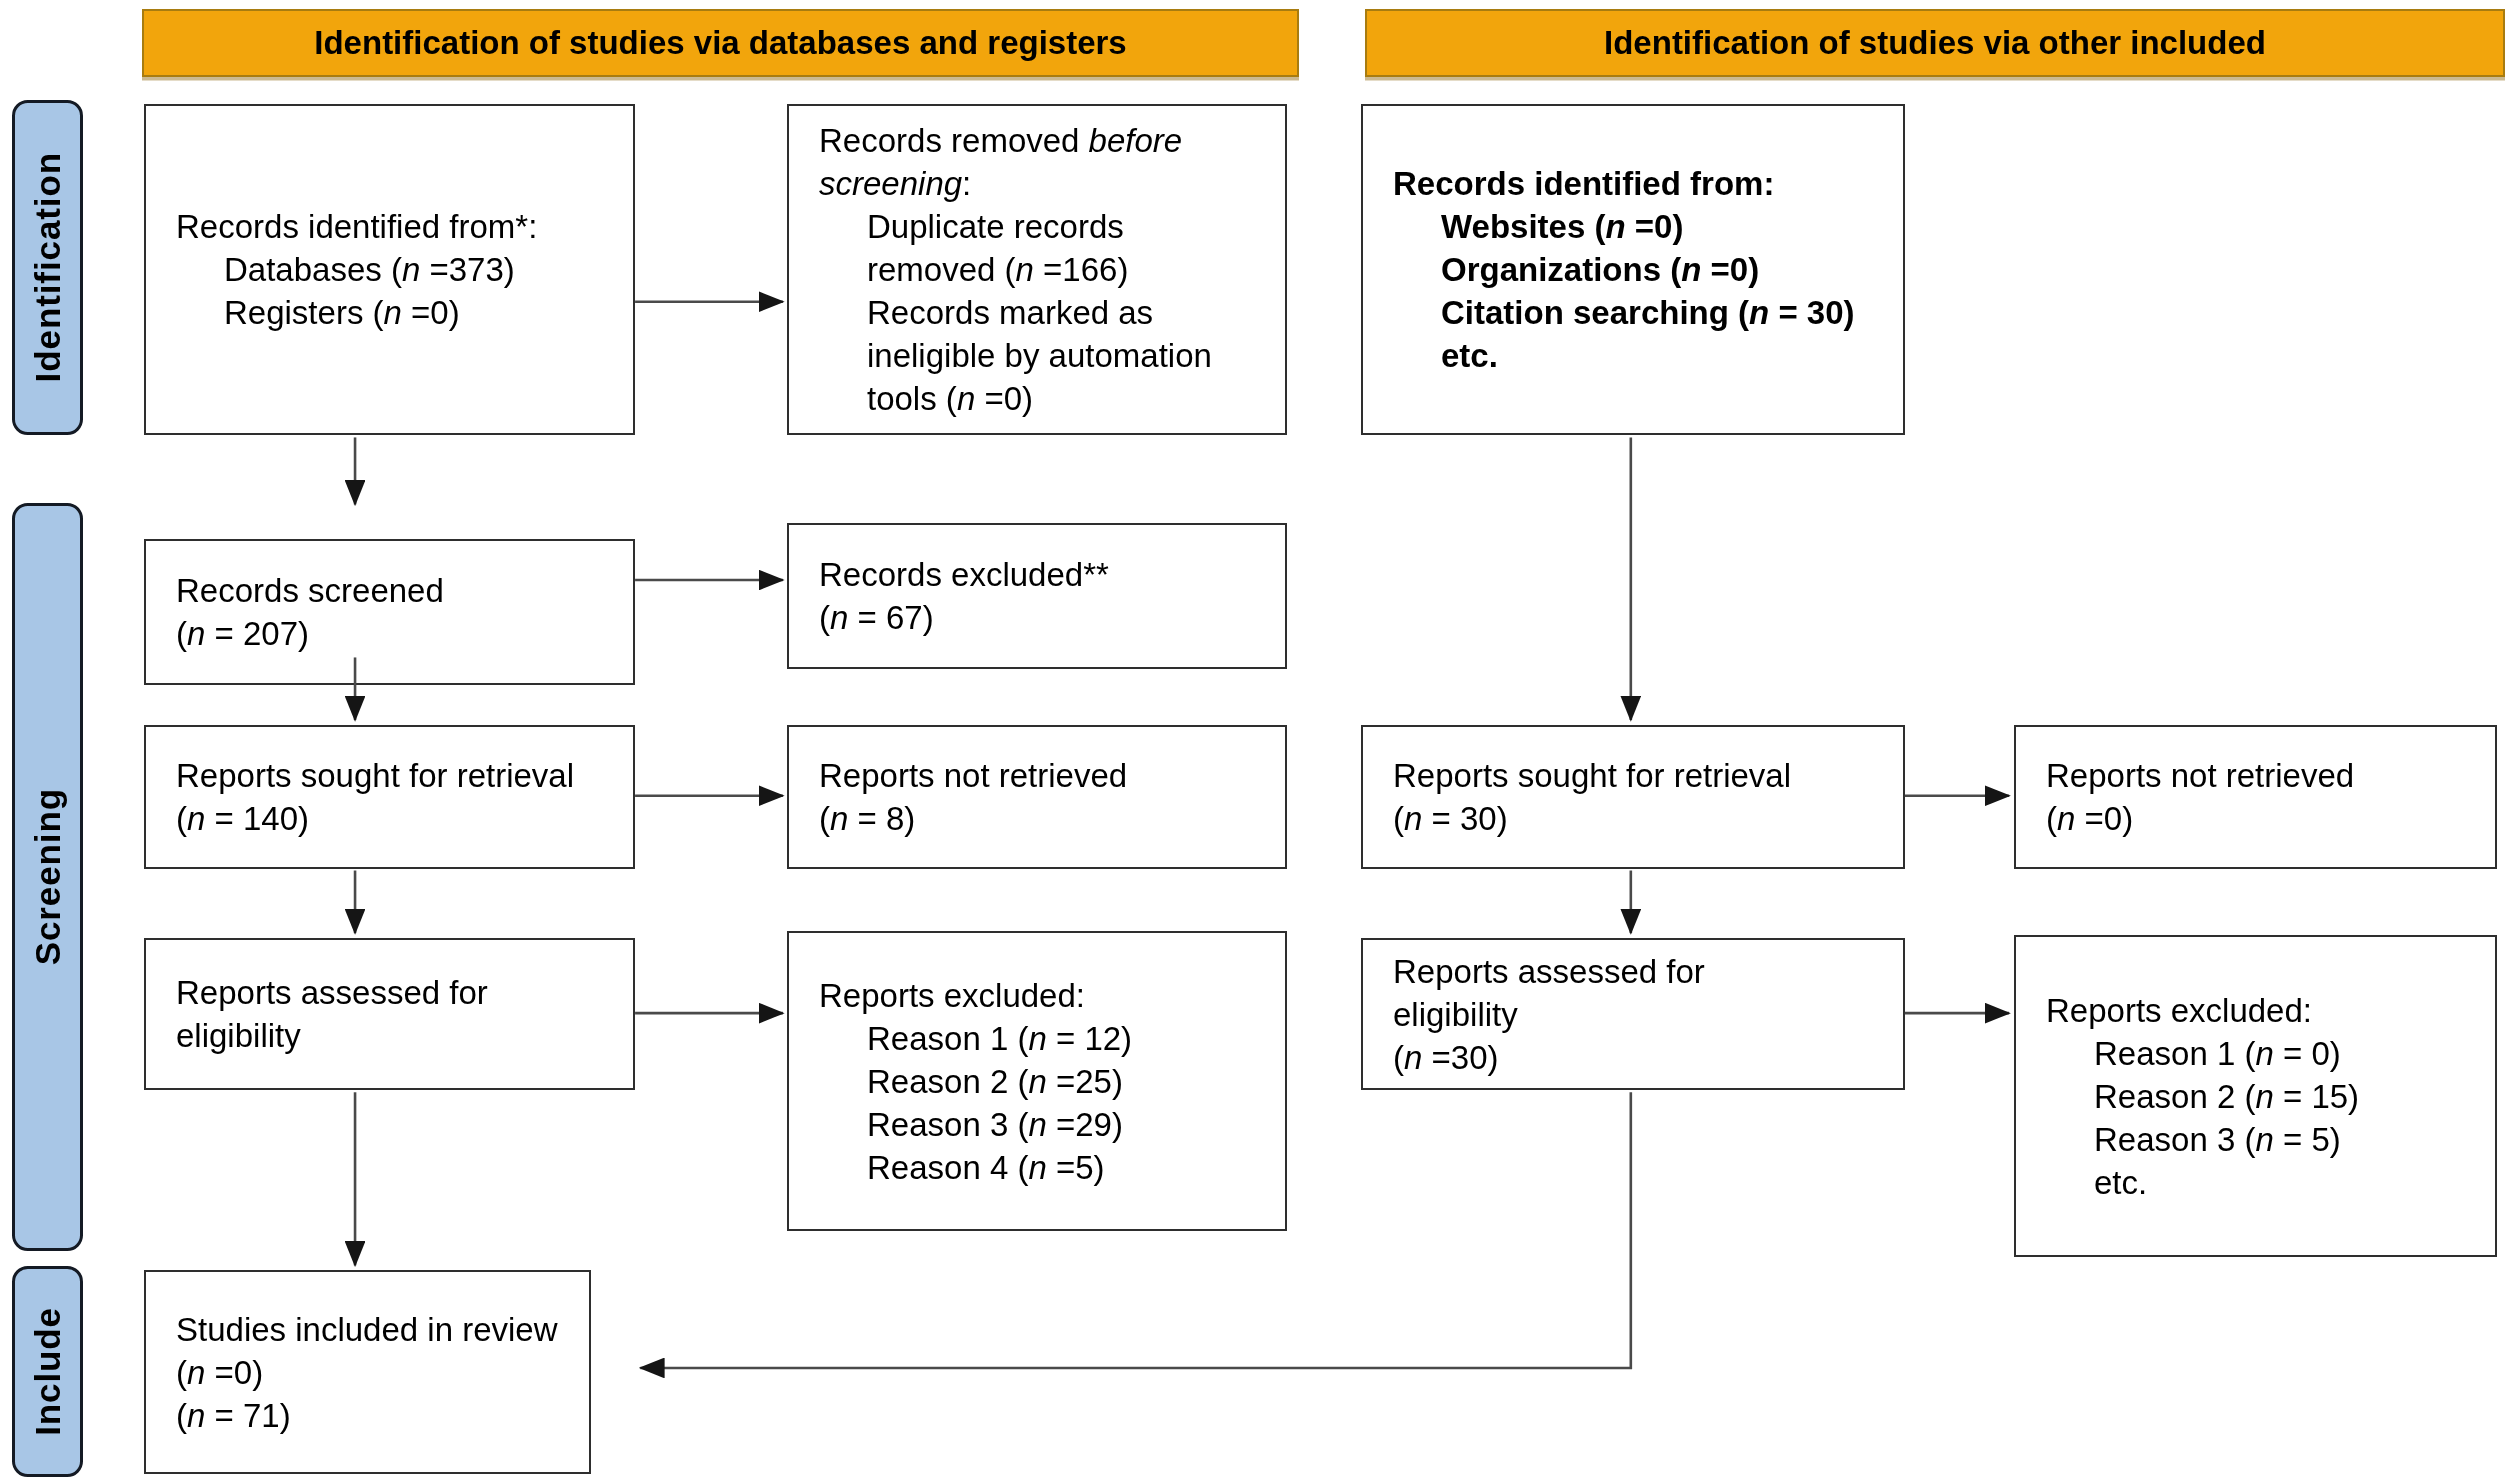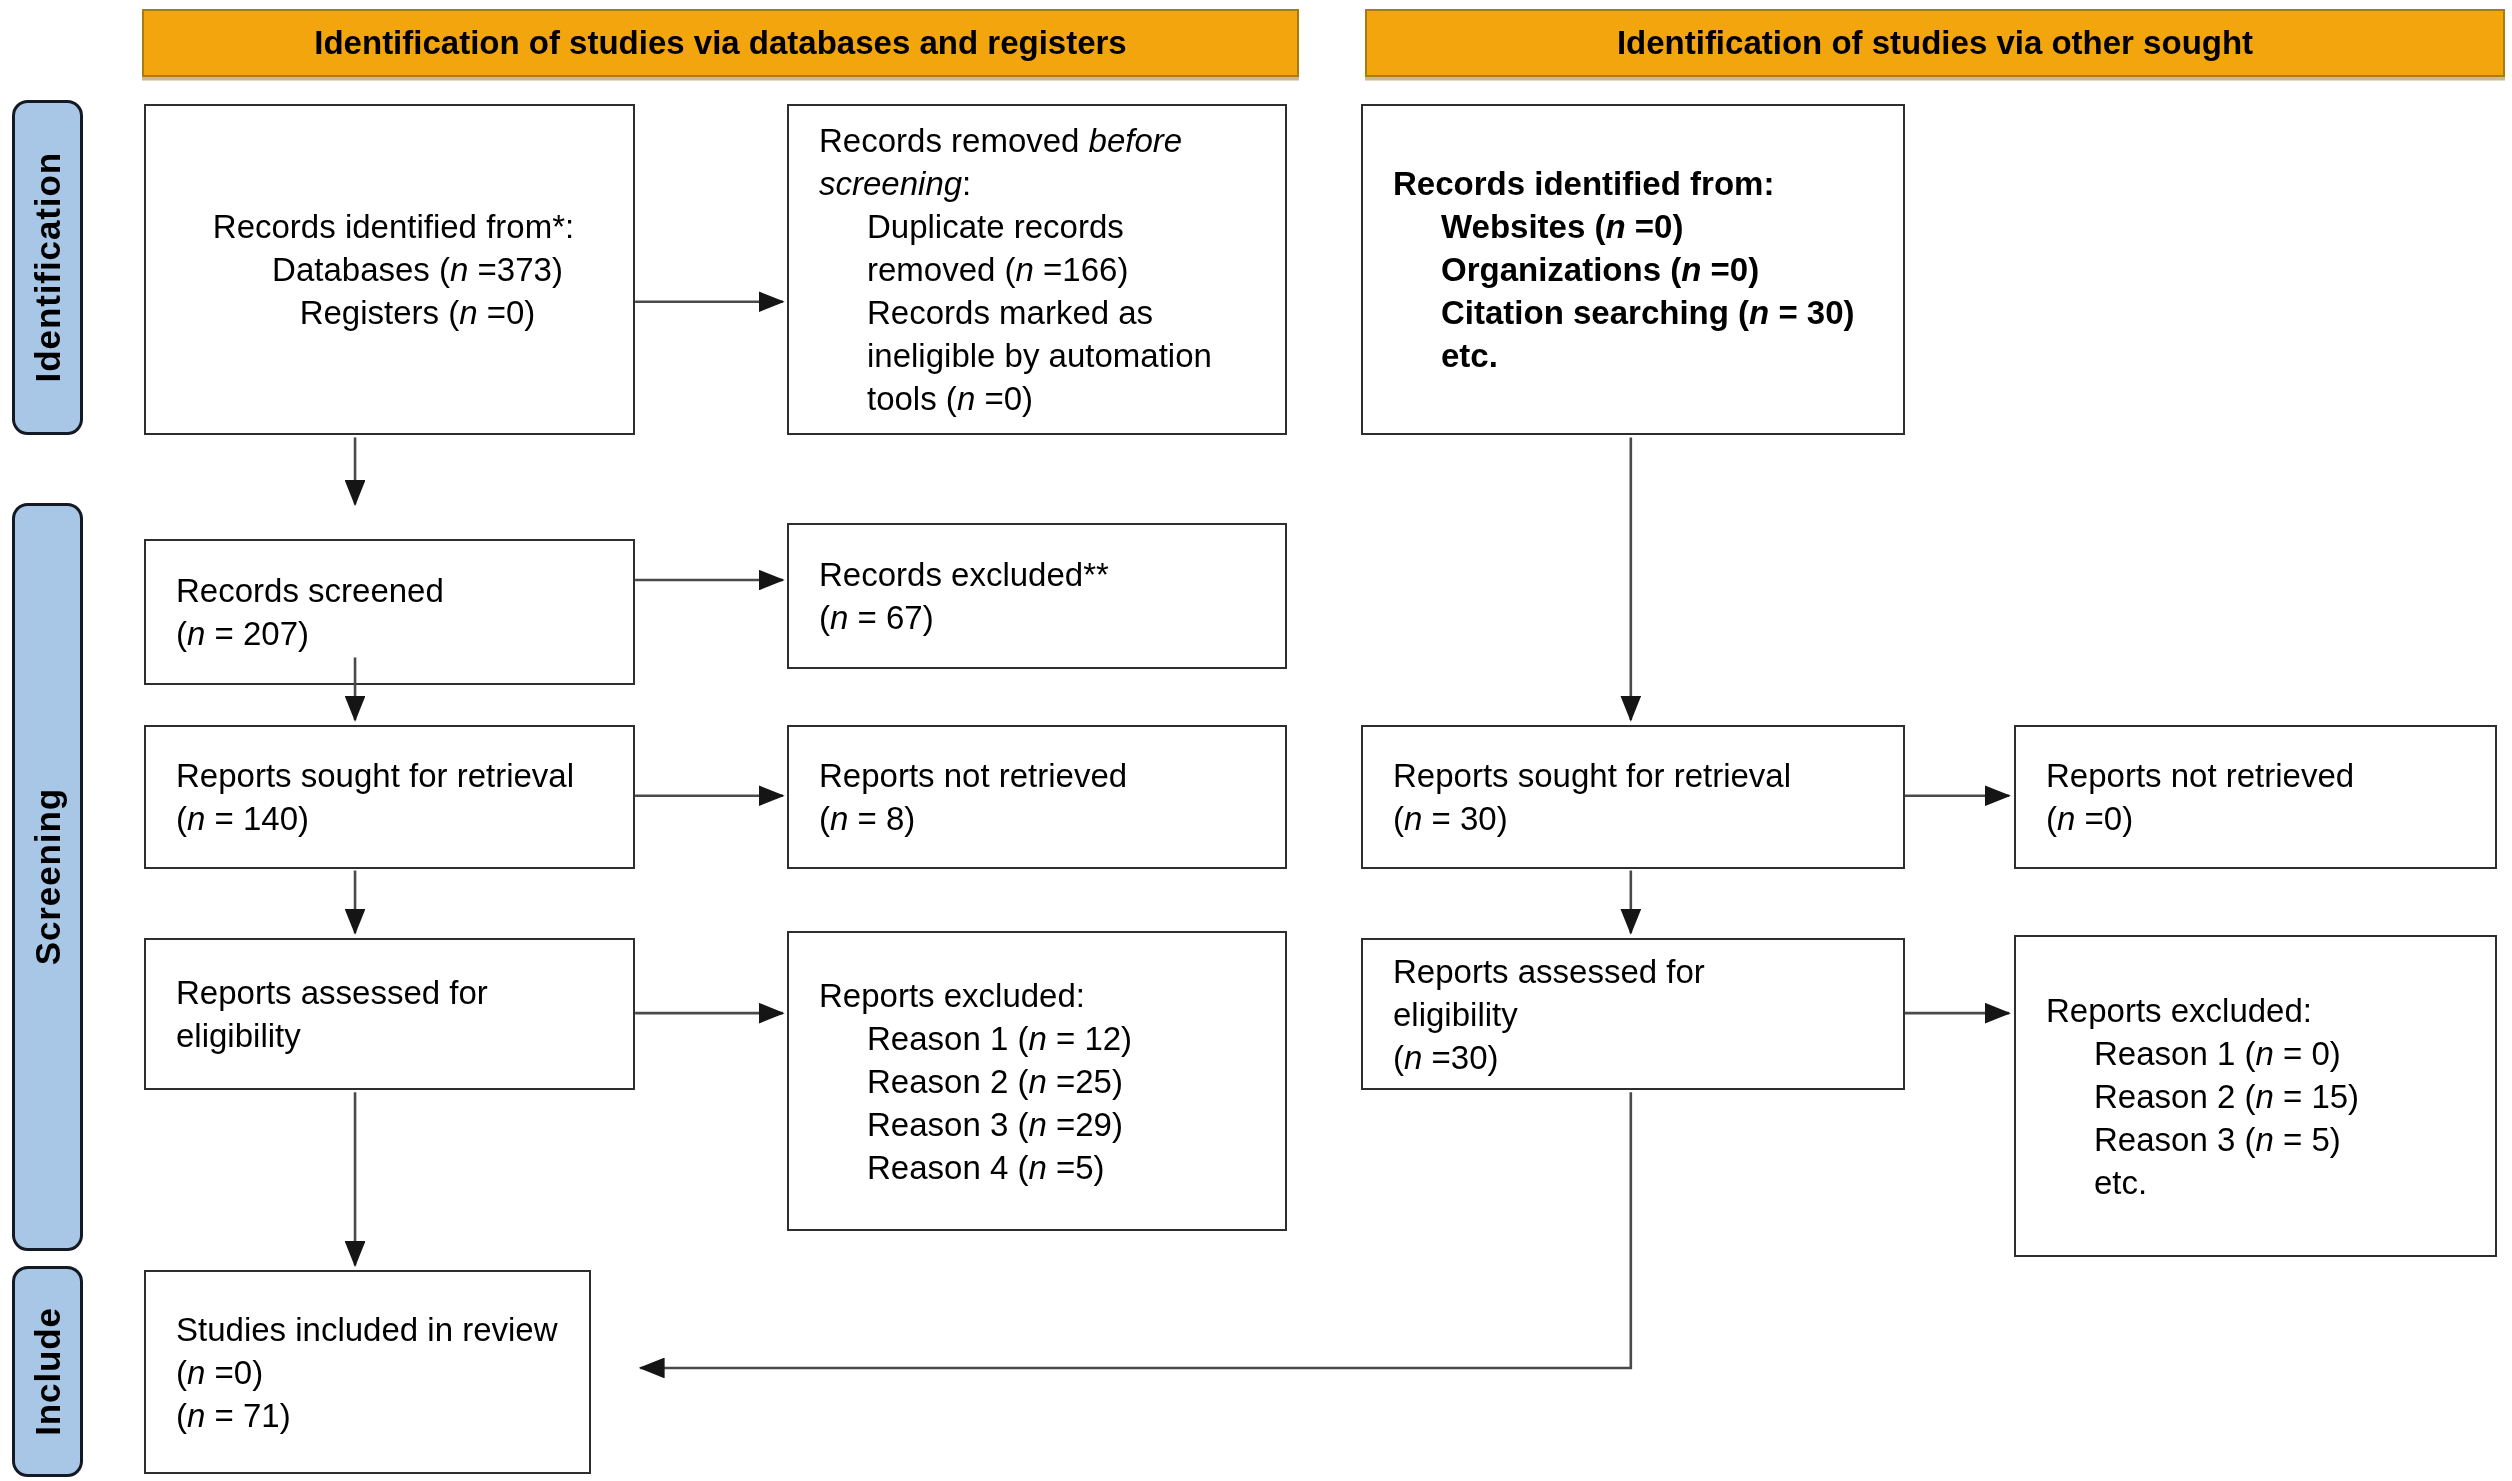--- a/index.html
+++ b/index.html
@@ -90,33 +90,33 @@
       <g>
         <line x1="2190" y1="1165" x2="2310" y2="1165" marker-end="url(#ah)"></line>
         </g>
       <g>
         <polyline points="1875,1256 1875,1573 736,1573" marker-end="url(#ah)"></polyline>
         </g>
     </g>
   </svg>
 
   <div class="hdr" style="left:142px; top:8.7px; width:1157px; height:68px;">Identification of studies via databases and registers</div>
-  <div class="hdr" style="left:1365px; top:8.7px; width:1140px; height:68px;">Identification of studies via other sought</div>
+  <div class="hdr" style="left:1365px; top:8.7px; width:1140px; height:68px;">Identification of studies via other included</div>
 
   <div class="stage" style="top:100px; height:335px;">
     <span class="vtext">Identification</span>
   </div>
   <div class="stage" style="top:503px; height:748px;">
     <span class="vtext">Screening</span>
   </div>
   <div class="stage" style="top:1266px; height:211px;">
     <span class="vtext">Include</span>
   </div>
 
-  <div class="box" style="left:144px; top:104px; width:491px; height:331px;text-align:center;">
+  <div class="box" style="left:144px; top:104px; width:491px; height:331px;">
     <div class="bc">
       <div class="line">Records identified from*:</div>
       <div class="line ind">Databases (<i>n</i> =373)</div>
       <div class="line ind">Registers (<i>n</i> =0)</div>
     </div>
   </div>
 
   <div class="box" style="left:787px; top:104px; width:500px; height:331px;">
     <div class="bc pr70">
       <div class="line">Records removed <i>before screening</i>:</div>

